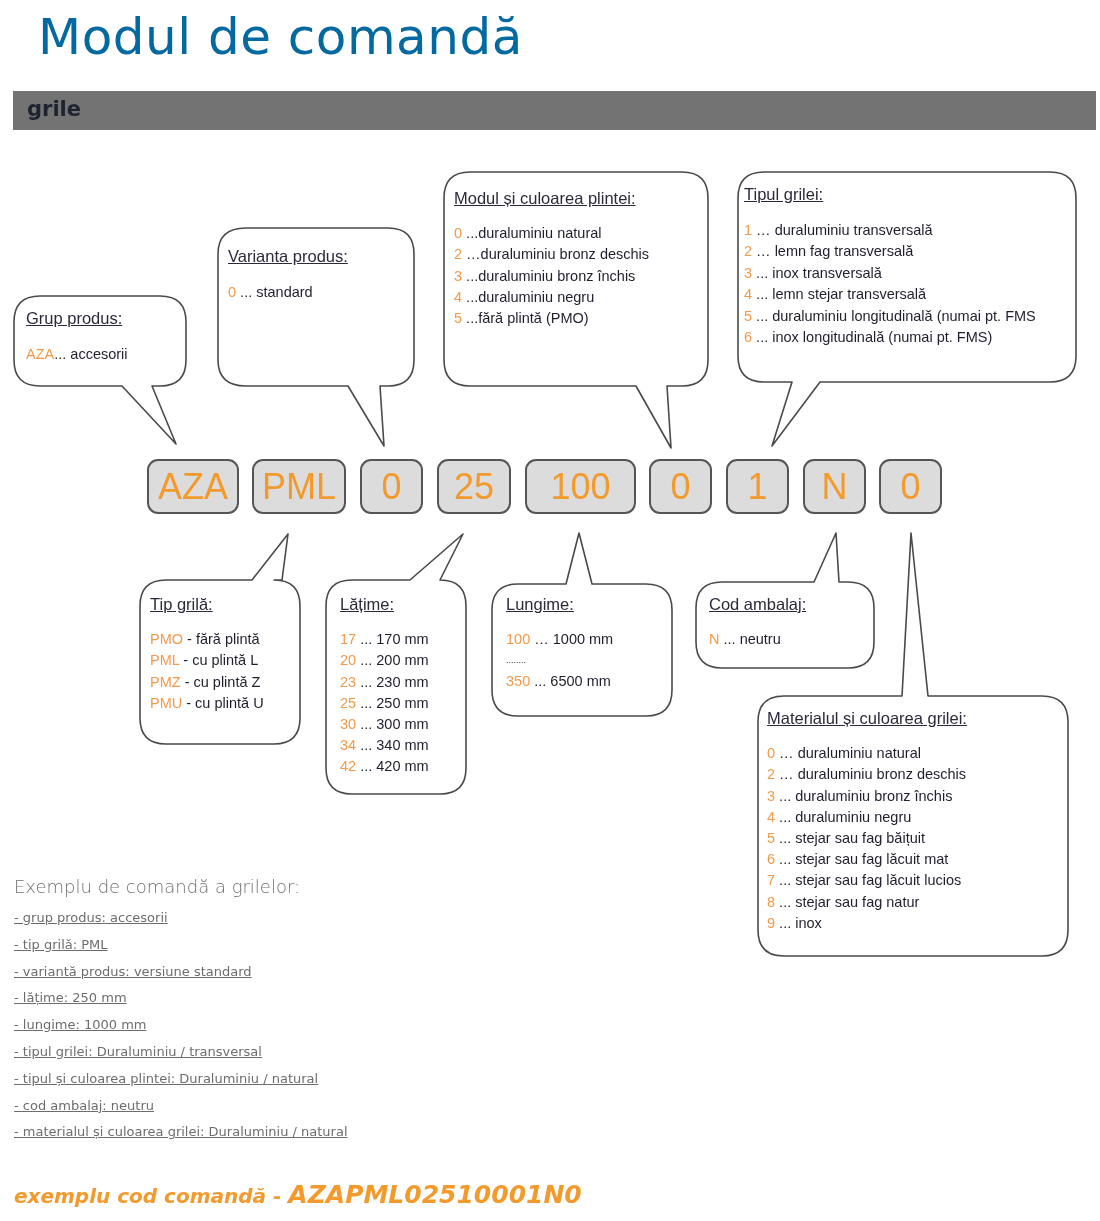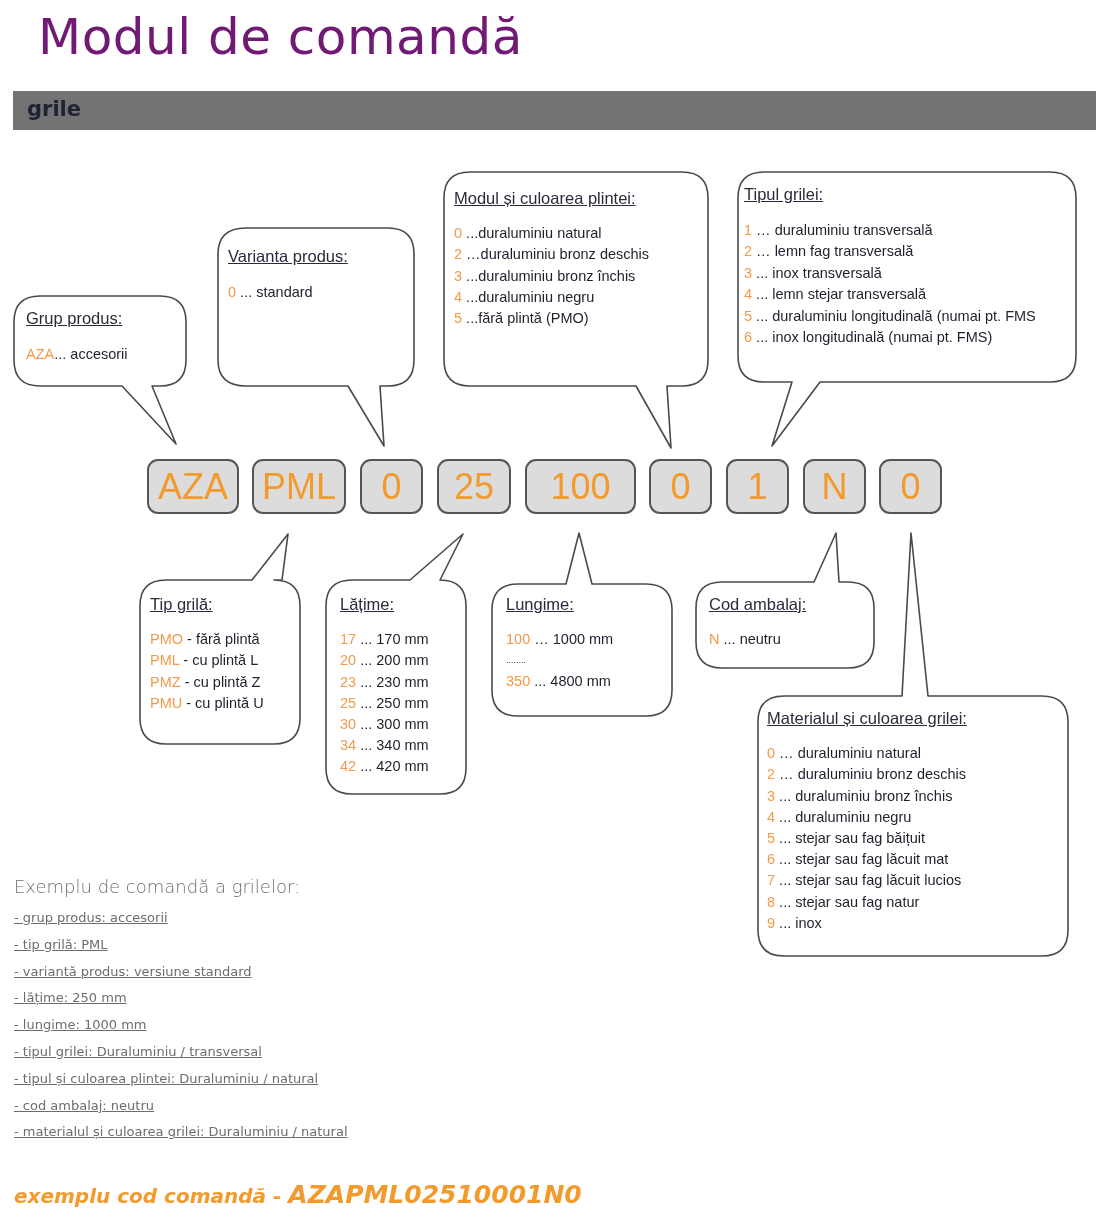--- a/index.html
+++ b/index.html
@@ -1,19 +1,19 @@
 <!DOCTYPE html>
 <html><head>
 <meta charset="utf-8">
 <style>
   html, body { margin: 0; padding: 0; background: #ffffff; }
   body { width: 1100px; height: 1221px; position: relative; overflow: hidden;
          font-family: "DejaVu Sans", sans-serif; color: #2b2b3a; }
   .title { position: absolute; left: 38px; top: 8px; font-size: 50px; font-weight: normal;
-           color: #701a75; letter-spacing: 0.5px; margin: 0; font-family: "DejaVu Sans", sans-serif; }
+           color: #0369a1; letter-spacing: 0.5px; margin: 0; font-family: "DejaVu Sans", sans-serif; }
   .section-bar { position: absolute; left: 13px; top: 91px; width: 1083px; height: 39px;
                  background: #737373; }
   .section-bar span { position: absolute; left: 14px; top: 6px; font-size: 21px; font-weight: bold;
                       color: #1e2330; font-family: "DejaVu Sans", sans-serif; }
   svg.callouts { position: absolute; left: 0; top: 0; width: 1100px; height: 1221px; }
   .bubble { position: absolute; font-family: "Liberation Sans", sans-serif; font-size: 14.5px;
             color: #1f1f2e; line-height: 21.5px; }
   .bubble .head { text-decoration: underline; font-size: 16.5px; color: #2a2a3c;
                   margin-bottom: 14px; display: block; white-space: nowrap; }
   .bubble .row { white-space: nowrap; display: block; }
@@ -118,21 +118,21 @@
   <span class="row"><span class="code">25</span><span> ... 250 mm</span></span>
   <span class="row"><span class="code">30</span><span> ... 300 mm</span></span>
   <span class="row"><span class="code">34</span><span> ... 340 mm</span></span>
   <span class="row"><span class="code">42</span><span> ... 420 mm</span></span>
 </div>
 
 <div class="bubble" style="left:506px; top:594px; line-height:21.2px;">
   <span class="head">Lungime:</span>
   <span class="row"><span class="code">100</span><span> … 1000 mm</span></span>
   <span class="row" style="font-size:9px; line-height:21px;"><span class="code"></span><span>........</span></span>
-  <span class="row"><span class="code">350</span><span> ... 4800 mm</span></span>
+  <span class="row"><span class="code">350</span><span> ... 6500 mm</span></span>
 </div>
 
 <div class="bubble" style="left:709px; top:594px; line-height:21.2px;">
   <span class="head">Cod ambalaj:</span>
   <span class="row"><span class="code">N</span><span> ... neutru</span></span>
 </div>
 
 <div class="bubble" style="left:767px; top:708px; line-height:21.2px;">
   <span class="head">Materialul și culoarea grilei:</span>
   <span class="row"><span class="code">0</span><span> … duraluminiu natural</span></span>

